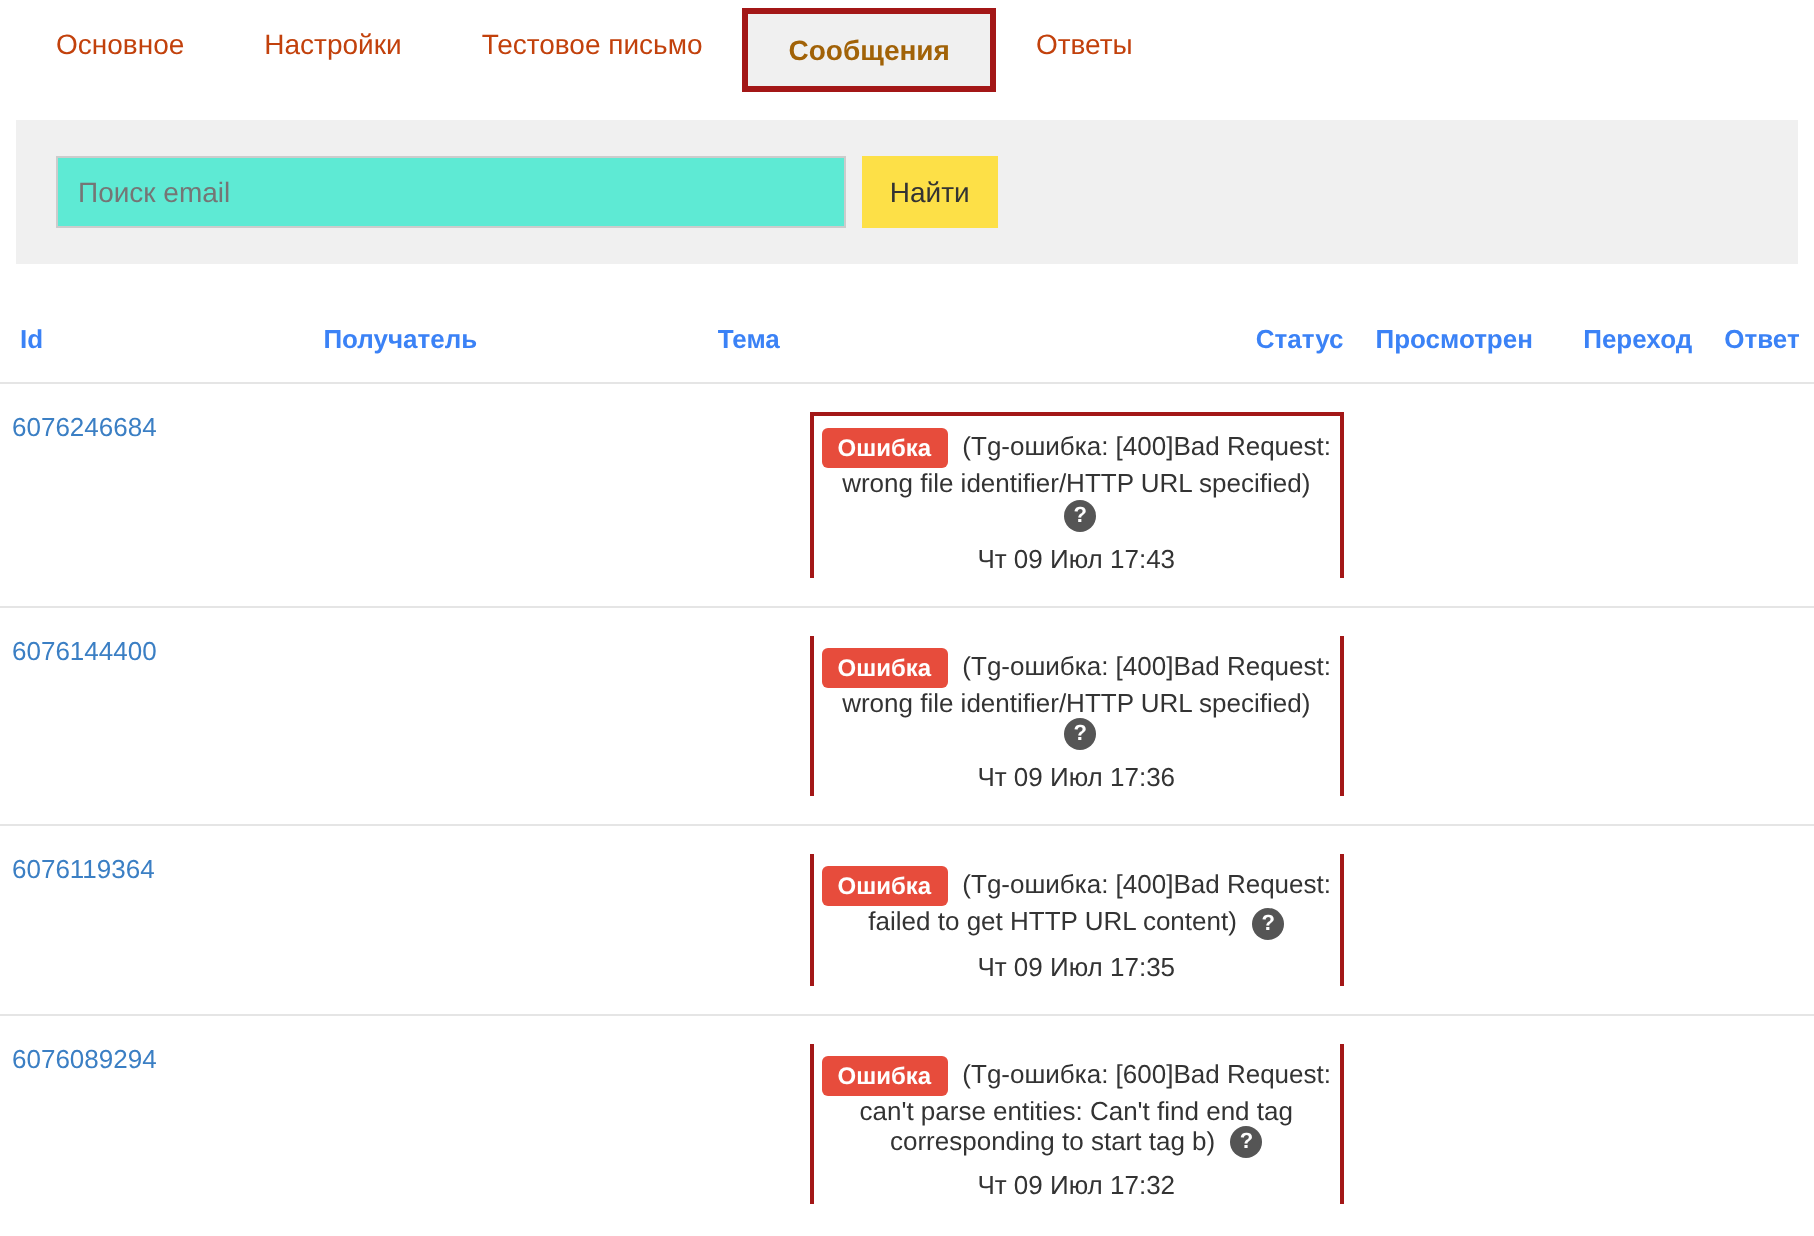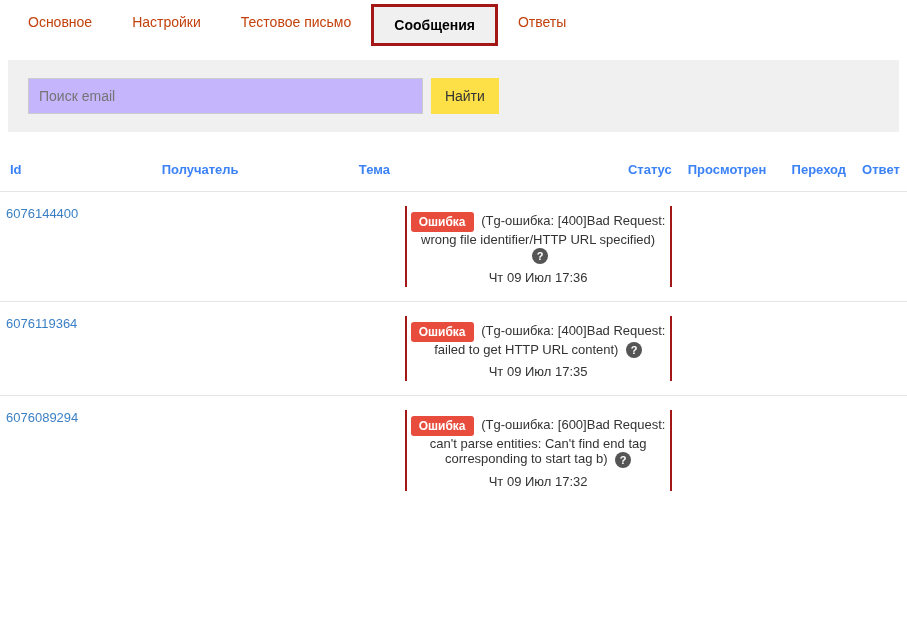--- a/index.html
+++ b/index.html
@@ -1,24 +1,24 @@
 <!DOCTYPE html>
 <html><head>
   <meta charset="utf-8">
   <style>
     * { margin: 0; padding: 0; box-sizing: border-box; }
     body { font-family: Arial, Helvetica, sans-serif; font-size: 14px; color: #333; background: #fff; width: 907px; }
 
     .tabs { display: flex; gap: 0; margin: 4px 8px 0 8px; }
     .tab { padding: 10px 20px; font-size: 14px; color: #c2410c; cursor: pointer; }
-    .tab.active { background: #f0f0f0; color: #000000; font-weight: bold; }
+    .tab.active { background: #f0f0f0; color: #a16207; font-weight: bold; }
     .highlight-box { border: 3px solid #a31717; display: inline-block; }
 
     .search-bar { background: #f0f0f0; margin: 14px 8px 0 8px; padding: 18px 20px; }
-    .search-input { width: 395px; height: 36px; padding: 6px 10px; font-size: 14px; color: #555; border: 1px solid #ccc; background: #c4b5fd; vertical-align: middle; }
+    .search-input { width: 395px; height: 36px; padding: 6px 10px; font-size: 14px; color: #555; border: 1px solid #ccc; background: #5eead4; vertical-align: middle; }
     .search-btn { height: 36px; padding: 0 14px; margin-left: 4px; background: #fde047; border: none; font-size: 14px; color: #333; cursor: pointer; vertical-align: middle; }
 
     table { width: 100%; border-collapse: collapse; margin-top: 22px; }
     th { text-align: left; font-weight: bold; font-size: 13px; padding: 8px 6px 14px 10px; color: #3b82f6; }
     th.center { text-align: right; }
     td { border-top: 1px solid #e5e5e5; padding: 14px 6px; vertical-align: top; font-size: 13px; }
     .id-link { color: #3b7fc4; cursor: pointer; text-decoration: none; }
 
     .status-col { text-align: center; position: relative; }
     .status-col-inner { padding: 6px 4px 2px 4px; }
@@ -72,20 +72,36 @@
       <th>Получатель</th>
       <th>Тема</th>
       <th class="center">Статус</th>
       <th>Просмотрен</th>
       <th>Переход</th>
       <th>Ответ</th>
     </tr>
   </thead>
   <tbody>
     <tr>
+      <td><a class="id-link">6076246684</a></td>
+      <td></td>
+        <td></td>
+      <td class="status-col">
+          <div class="status-col-inner status-hl-top">
+        <span class="badge">Ошибка</span>
+        <span class="status-text">(Tg-ошибка: [400]Bad Request: wrong file identifier/HTTP URL specified)</span>
+        <span class="info-icon">?</span>
+        <div class="ts">Чт 09 Июл 17:43</div>
+      </div>
+        </td>
+      <td></td>
+        <td></td>
+        <td></td>
+    </tr>
+    <tr>
       <td><a class="id-link">6076144400</a></td>
       <td></td>
         <td></td>
       <td class="status-col">
           <div class="status-col-inner status-hl-mid">
         <span class="badge">Ошибка</span>
         <span class="status-text">(Tg-ошибка: [400]Bad Request: wrong file identifier/HTTP URL specified)</span>
         <span class="info-icon">?</span>
         <div class="ts">Чт 09 Июл 17:36</div>
       </div>

